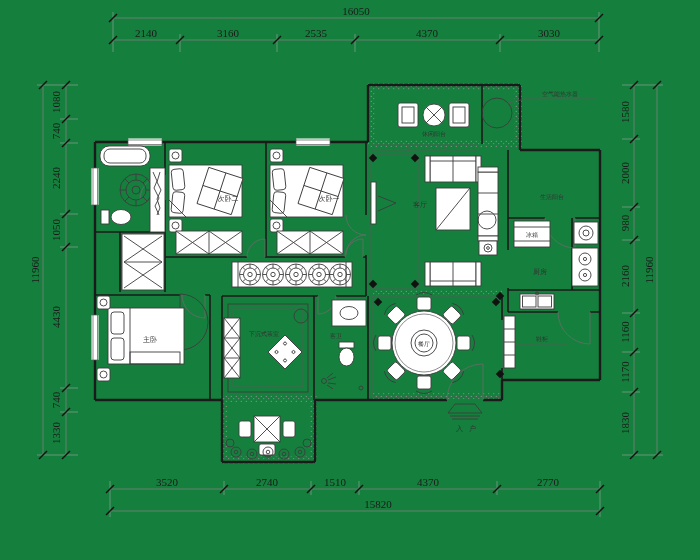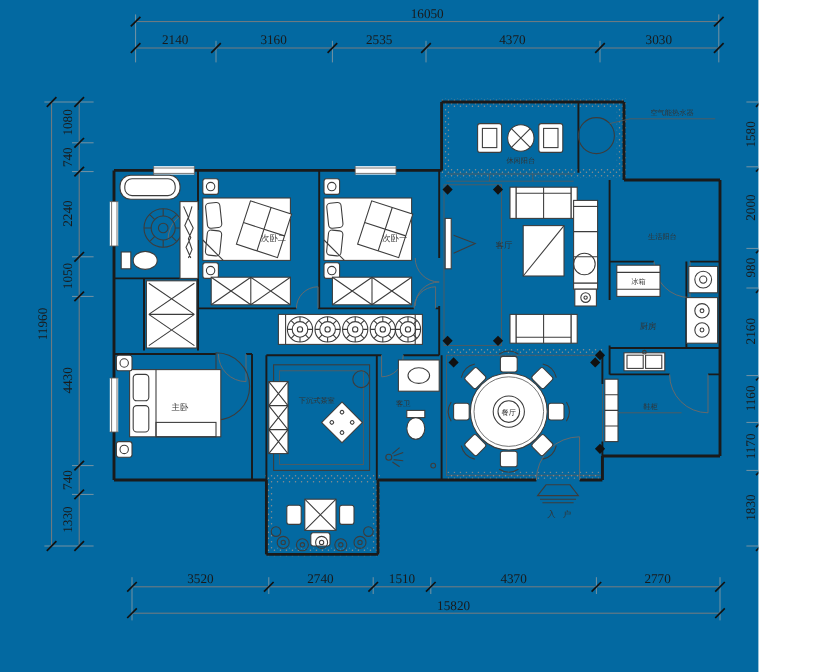--- a/index.html
+++ b/index.html
@@ -1,16 +1,16 @@
 <!DOCTYPE html>
 <html><head>
 <meta charset="utf-8">
 <style>
   html,body { margin:0; padding:0; background:#ffffff; }
-  .stage { position:relative; width:632px; height:560px; background:#0369a1; overflow:hidden; }
+  .stage { position:relative; width:700px; height:560px; background:#15803d; overflow:hidden; }
   svg text { user-select:none; }
   .w   { stroke:#1a1a1a; stroke-width:2.4; fill:none; }
   .w2  { stroke:#1a1a1a; stroke-width:1.6; fill:none; }
   .f   { stroke:#3c3c3c; stroke-width:0.9; fill:#ffffff; }
   .fn  { stroke:#3c3c3c; stroke-width:0.9; fill:none; }
   .thin{ stroke:#5a5a5a; stroke-width:0.7; fill:none; }
   .door{ stroke:#6a6a6a; stroke-width:0.8; fill:none; }
   .dimline { stroke:#7d7d7d; stroke-width:0.8; fill:none; }
   .ext { stroke:#a3a3a3; stroke-width:0.6; fill:none; }
   .tick{ stroke:#111111; stroke-width:1.4; fill:none; }

